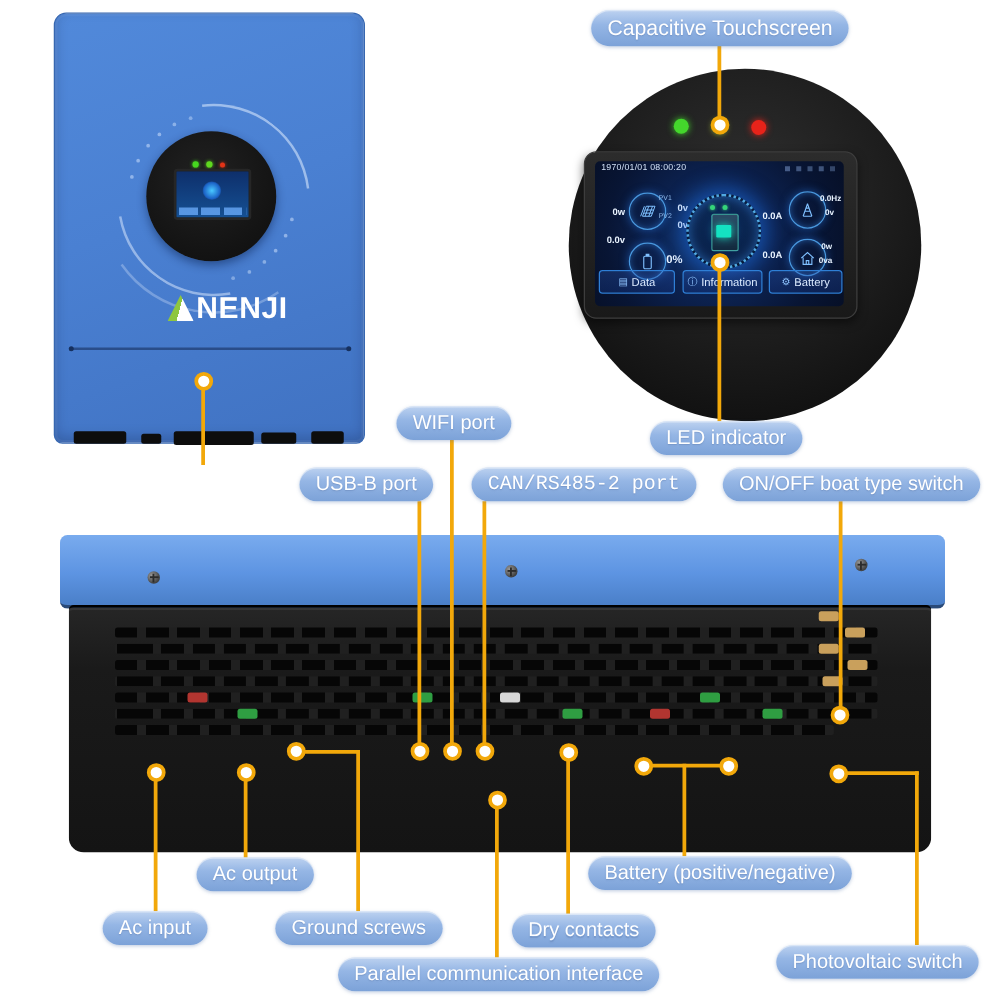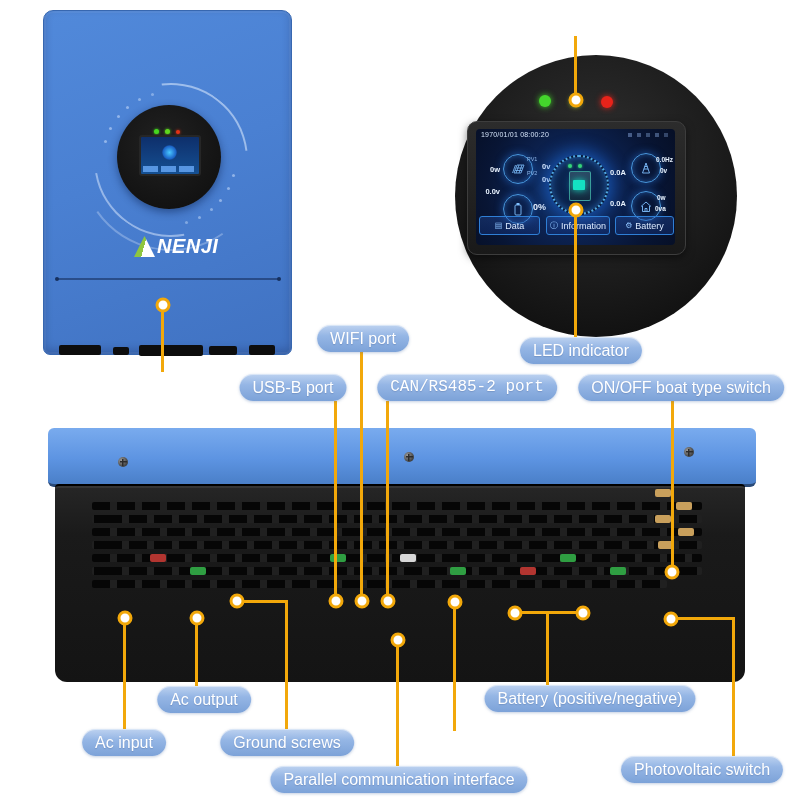--- a/index.html
+++ b/index.html
@@ -37,21 +37,21 @@
       30px 59px 0 rgba(215,232,255,.45),17px 64px 0 rgba(215,232,255,.4);}
   .mini-screen{position:absolute;left:95px;top:124px;width:58px;height:37px;border-radius:3px;
          background:linear-gradient(180deg,#0e2f6b,#155093);border:2px solid #262626;overflow:hidden;}
   .mini-screen::before{content:"";position:absolute;left:21px;top:8px;width:15px;height:15px;border-radius:50%;
          background:radial-gradient(circle,#49c8ff 0%,#1c64c8 60%,transparent 75%);}
   .mini-screen::after{content:"";position:absolute;left:2px;bottom:2px;right:2px;height:6px;
          background:repeating-linear-gradient(90deg,rgba(110,175,255,.75) 0 15px,transparent 15px 18px);}
   .brand{position:absolute;left:90px;top:224px;height:23px;display:flex;align-items:center;gap:2px;}
   .brand-mark{width:21px;height:21px;clip-path:polygon(50% 0,100% 100%,0 100%);
          background:linear-gradient(105deg,#8ec63f 48%,#ffffff 48%);}
-  .brand-text{color:#fff;font-size:20px;font-weight:800;letter-spacing:.5px;font-style:italic;}
+  .brand-text{color:#fff;font-size:24px;font-weight:800;letter-spacing:.5px;}
   .seam{position:absolute;left:13px;top:267px;width:222px;height:2px;background:rgba(18,40,84,.55);}
   .seam::before,.seam::after{content:"";position:absolute;top:-1px;width:4px;height:4px;border-radius:50%;
          background:#16305e;}
   .seam::before{left:-2px;} .seam::after{right:-2px;}
   .foot{position:absolute;background:#0d0d0d;border-radius:2px;}
   
   .mag{position:absolute;left:455px;top:55px;width:282px;height:282px;border-radius:50%;
        background:radial-gradient(circle at 50% 35%,#2f2f2f 0%,#1d1d1d 50%,#121212 78%,#0c0c0c 100%);z-index:1;}
   .bezel{position:absolute;left:12px;top:66px;width:217px;height:132px;border-radius:10px;
        background:linear-gradient(180deg,#2c2c2c,#191919);border:1px solid #3d3d3d;
@@ -371,25 +371,27 @@
   <span class="dot" style="left:672px;top:572px;"></span>
   <span class="dot" style="left:125px;top:618px;"></span>
   <span class="dot" style="left:197px;top:618px;"></span>
   <span class="dot" style="left:237px;top:601px;"></span>
   <span class="dot" style="left:455px;top:602px;"></span>
   <span class="dot" style="left:398px;top:640px;"></span>
   <span class="dot" style="left:515px;top:613px;"></span>
   <span class="dot" style="left:583px;top:613px;"></span>
   <span class="dot" style="left:671px;top:619px;"></span>
 
+  <div class="pill big" style="left:576px;top:8px;">Capacitive Touchscreen</div>
   <div class="pill" style="left:363px;top:325px;">WIFI port</div>
   <div class="pill" style="left:581px;top:337px;">LED indicator</div>
   <div class="pill" style="left:293px;top:374px;">USB-B port</div>
   <div class="pill" style="left:467px;top:374px;font-family:Liberation Mono, monospace;">CAN/RS485-2 port</div>
   <div class="pill" style="left:681px;top:374px;">ON/OFF boat type switch</div>
   <div class="pill" style="left:204px;top:686px;">Ac output</div>
   <div class="pill" style="left:124px;top:729px;">Ac input</div>
   <div class="pill" style="left:287px;top:729px;">Ground screws</div>
+  <div class="pill" style="left:467px;top:731px;">Dry contacts</div>
   <div class="pill" style="left:399px;top:766px;">Parallel communication interface</div>
-  <div class="pill" style="left:590px;top:685px;">Battery (positive/negative)</div>
+  <div class="pill" style="left:576px;top:685px;">Battery (positive/negative)</div>
   <div class="pill" style="left:702px;top:756px;">Photovoltaic switch</div>
 
 </div>
 
 </body></html>

